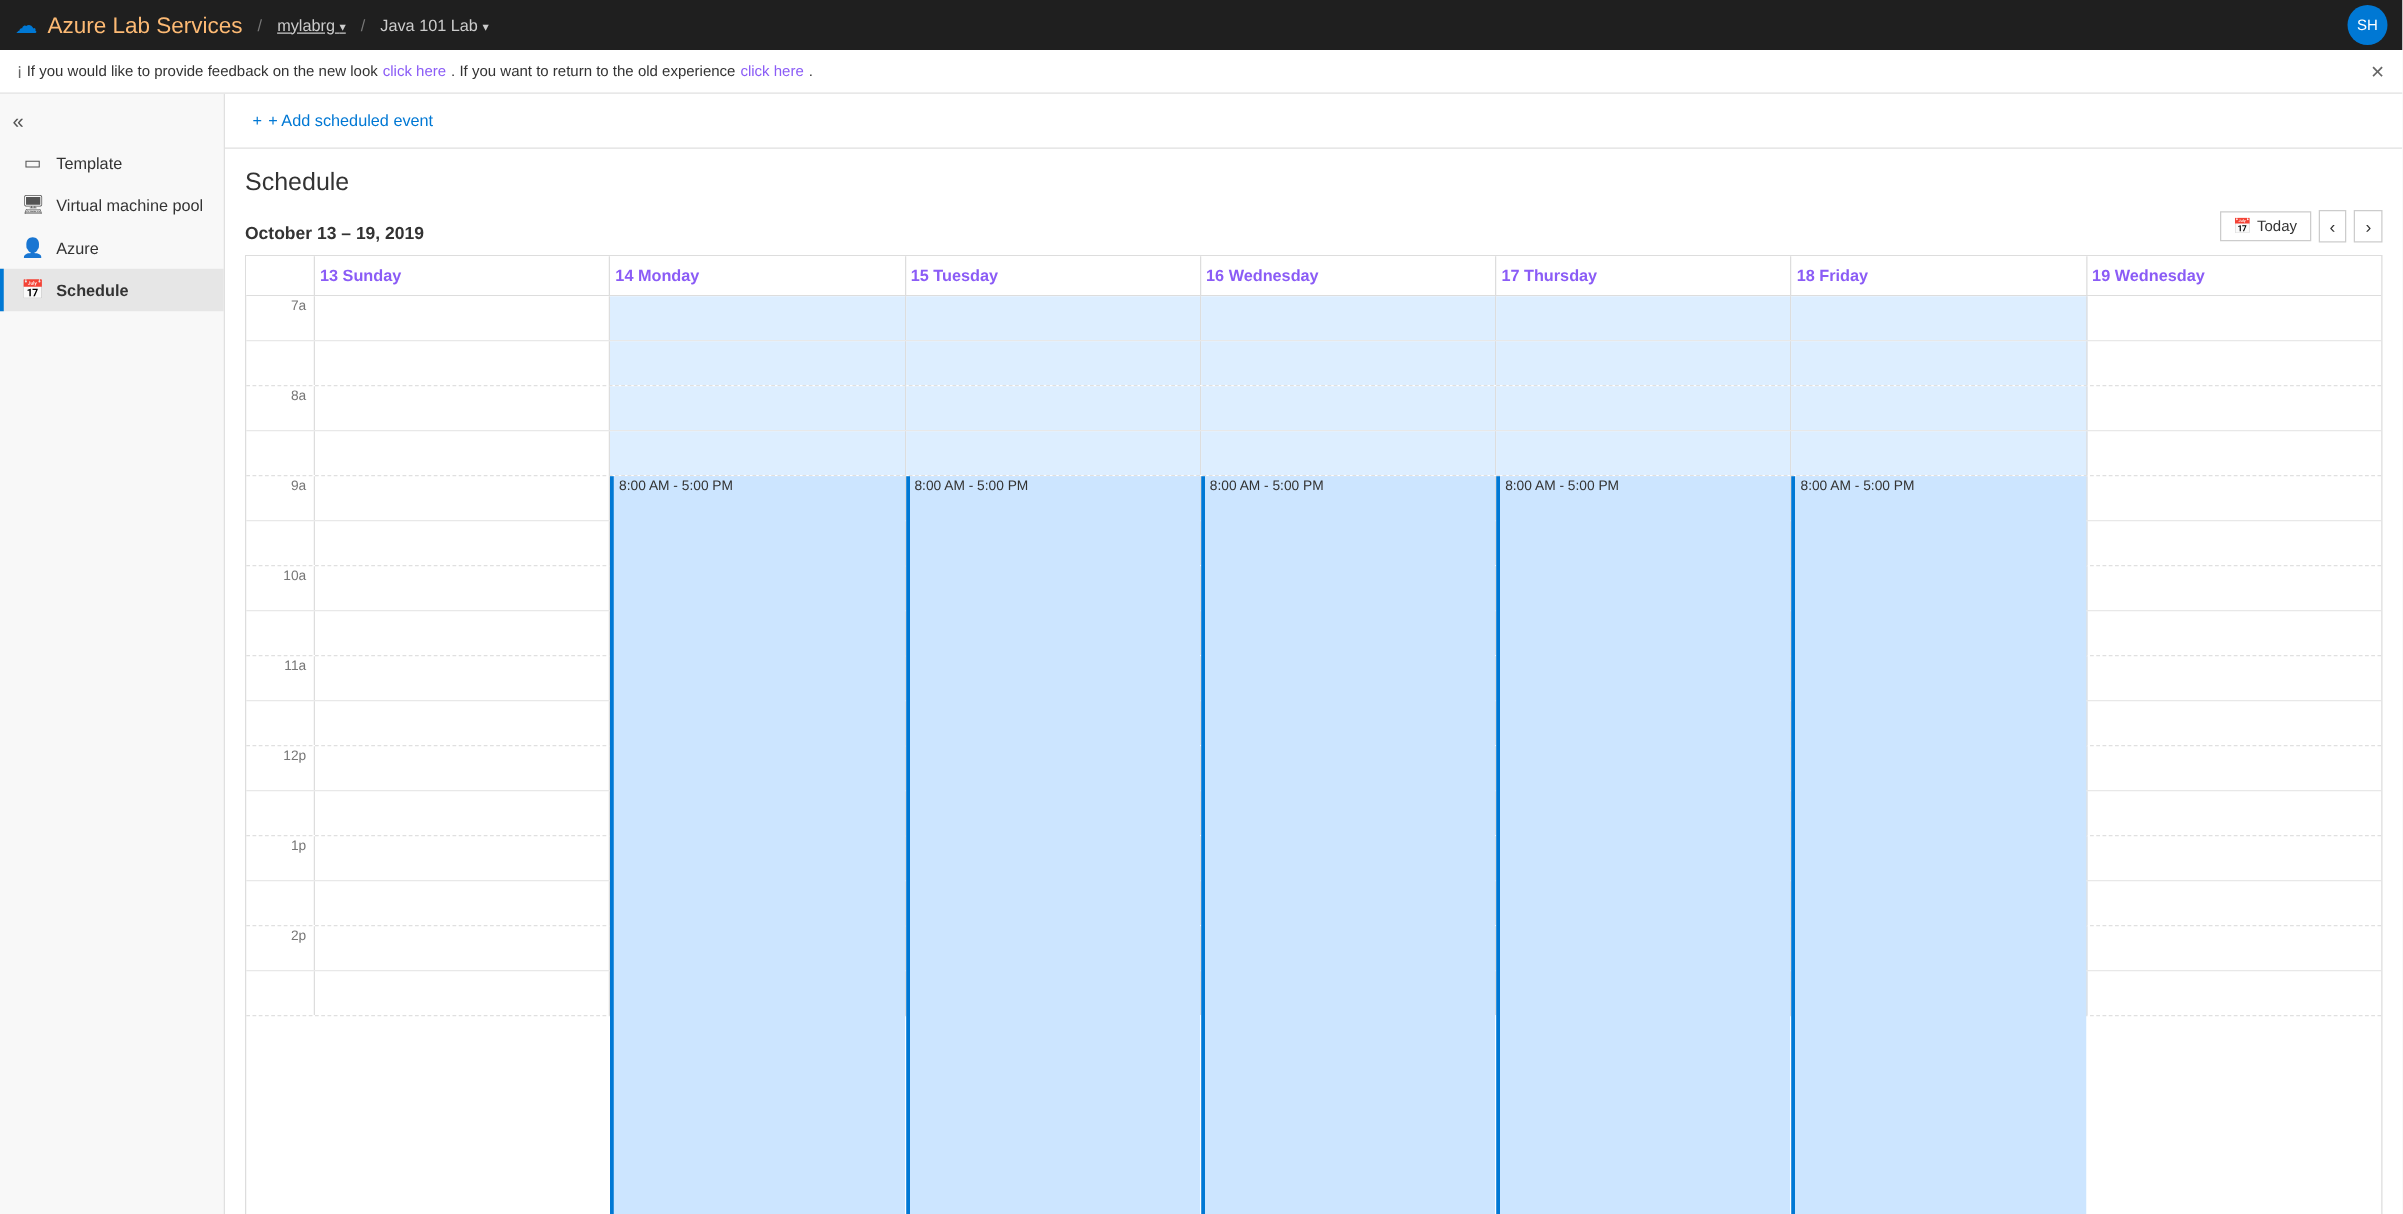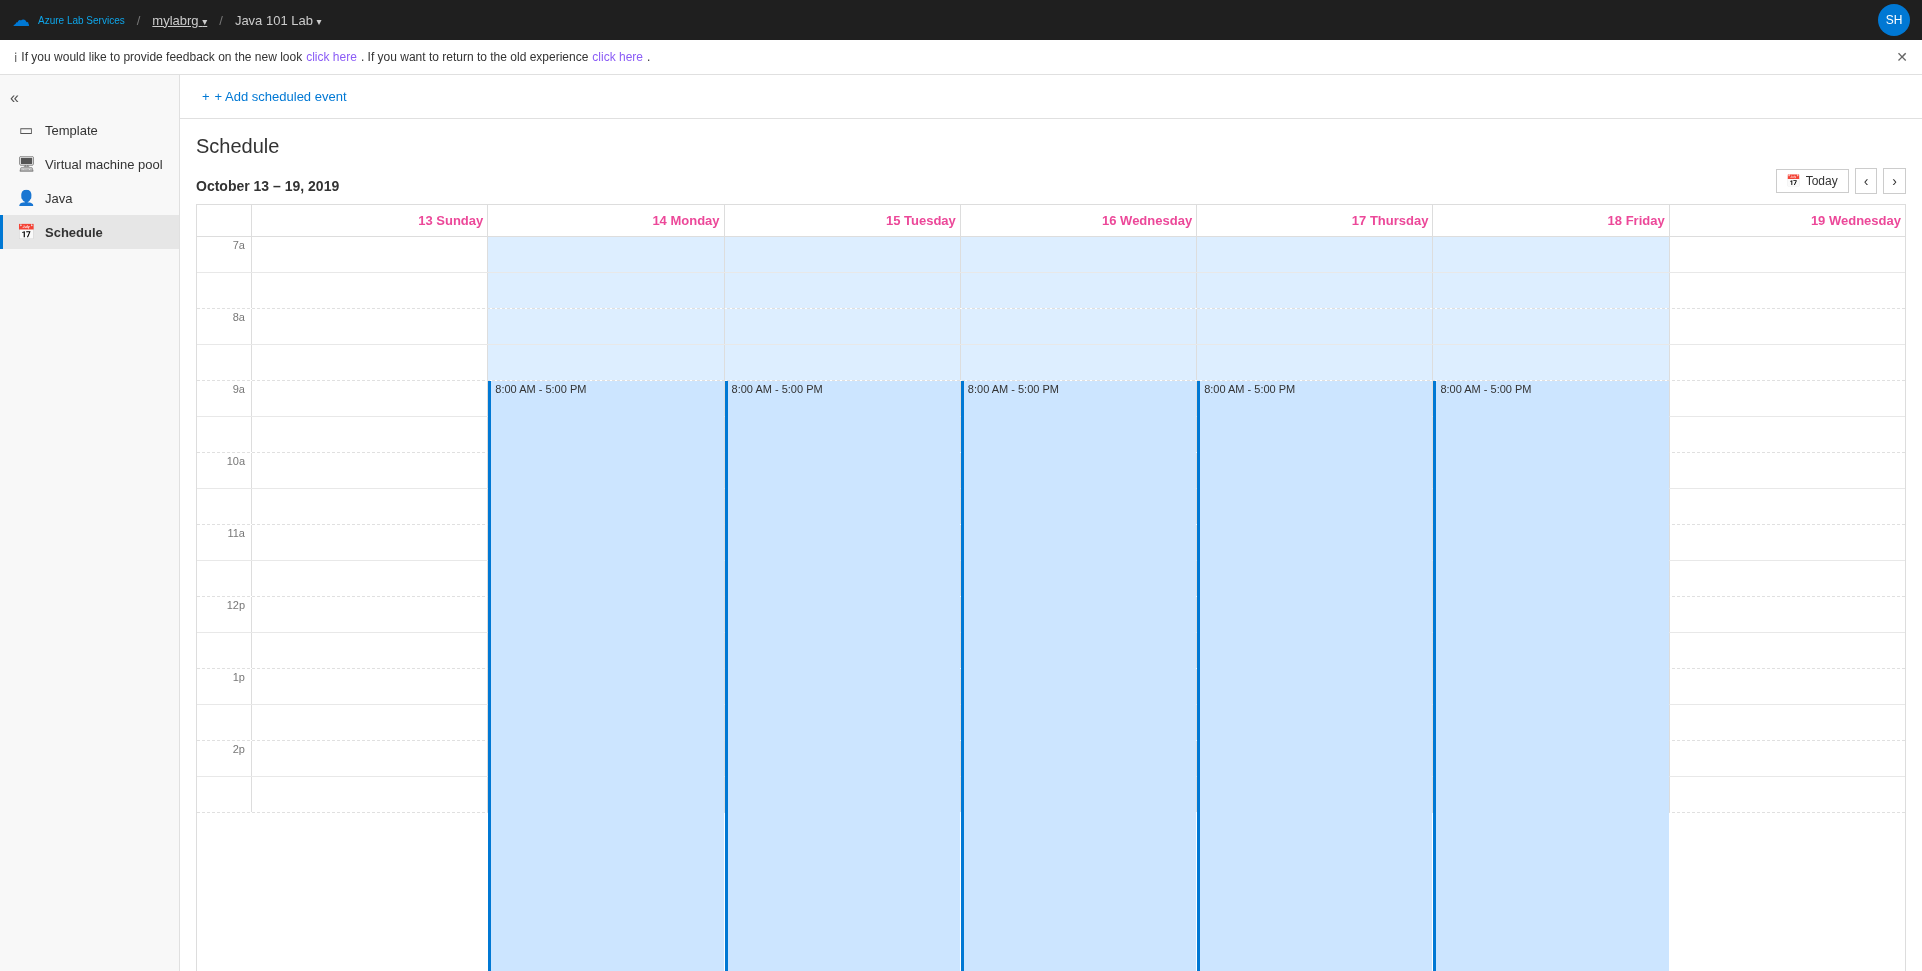--- a/index.html
+++ b/index.html
@@ -190,24 +190,24 @@
       display: flex;
       border-bottom: 1px solid #ddd;
       position: sticky;
       top: 0;
       background: #fff;
       z-index: 10;
     }
     .time-gutter { width: 55px; flex-shrink: 0; border-right: 1px solid #ddd; }
     .day-header-cell {
       flex: 1;
-      text-align: right;
+      text-align: left;
       padding: 8px 4px;
       font-size: 12px;
-      color: #ec4899;
+      color: #8b5cf6;
       border-right: 1px solid #ddd;
     }
     .day-header-cell:last-child { border-right: none; }
     .day-header-cell .day-num { font-size: 13px; font-weight: 600; }
 
     
     .time-rows { display: flex; flex-direction: column; }
     .time-row {
       display: flex;
       height: 36px;
@@ -246,21 +246,21 @@
     }
 
     
     .day-cell.scheduled { background: #ddeeff; }
   </style>
 </head>
 <body>
 
 <div class="top-nav">
   <span style="color:#0078d4;font-size:18px;">☁</span>
-  <span style="color:#0ea5e9;font-size:10px;">Azure Lab Services</span>
+  <span style="color:#fdba74;font-size:18px;">Azure Lab Services</span>
   <span style="color:#777;margin:0 4px;">/</span>
   <span style="color:#ccc;font-size:13px;cursor:pointer;text-decoration:underline;">
     <span>mylabrg</span> <span style="font-size:10px;">▾</span>
   </span>
   <span style="color:#777;margin:0 4px;">/</span>
   <span style="color:#ccc;font-size:13px;cursor:pointer;">
     <span>Java 101 Lab</span> <span style="font-size:10px;">▾</span>
   </span>
   <div class="avatar">SH</div>
 </div>
@@ -284,21 +284,21 @@
     <div class="sidebar-item">
       <span class="icon">▭</span>
       <span>Template</span>
     </div>
     <div class="sidebar-item">
       <span class="icon">🖥</span>
       <span>Virtual machine pool</span>
     </div>
     <div class="sidebar-item">
       <span class="icon">👤</span>
-      <span>Java</span>
+      <span>Azure</span>
     </div>
     <div class="sidebar-item active">
       <span class="icon">📅</span>
       <span>Schedule</span>
     </div>
   </div>
 
   <div class="content">
 
     <div class="toolbar">

